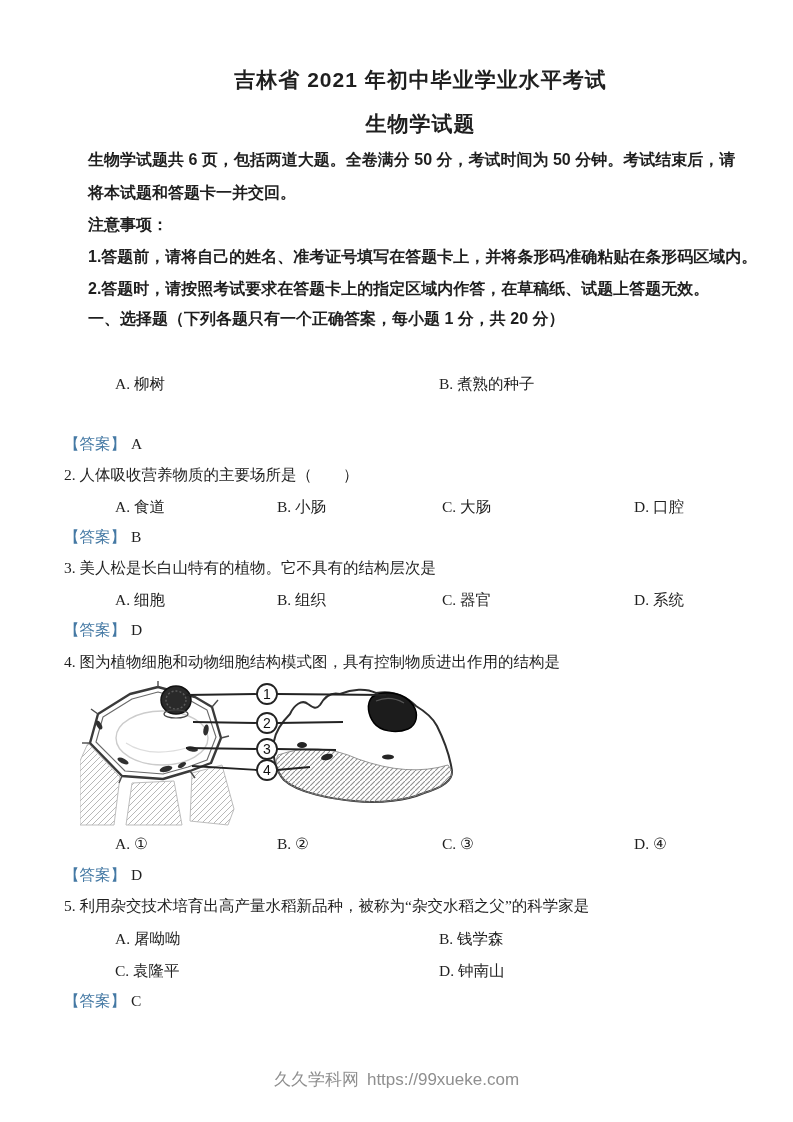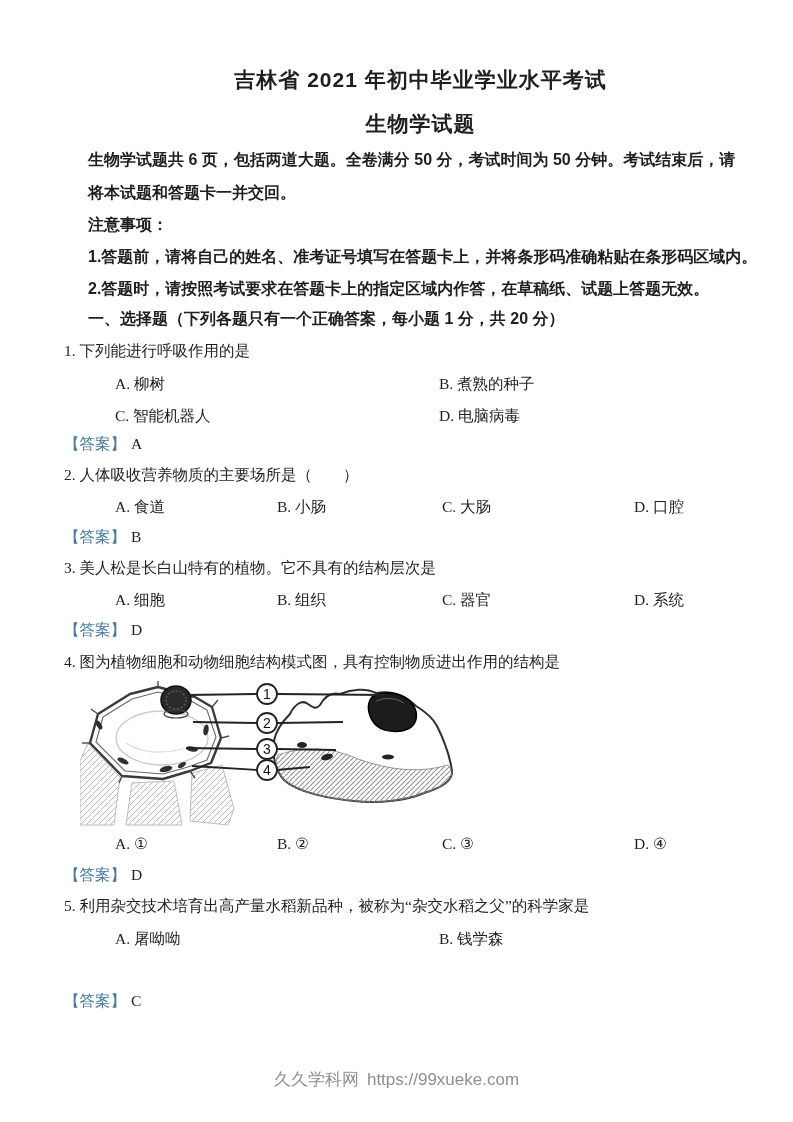--- a/index.html
+++ b/index.html
@@ -30,28 +30,23 @@
 
   <div class="abs hdr bold-line" style="top:150px;left:64px">生物学试题共 6 页，包括两道大题。全卷满分 50 分，考试时间为 50 分钟。考试结束后，请</div>
   <div class="abs hdr bold-line" style="top:183px;left:64px">将本试题和答题卡一并交回。</div>
 
   <div class="abs hdr bold-line" style="top:215px;left:64px">注意事项：</div>
   <div class="abs hdr bold-line" style="top:247px;left:64px">1.答题前，请将自己的姓名、准考证号填写在答题卡上，并将条形码准确粘贴在条形码区域内。</div>
   <div class="abs hdr bold-line" style="top:279px;left:64px">2.答题时，请按照考试要求在答题卡上的指定区域内作答，在草稿纸、试题上答题无效。</div>
 
   <div class="abs hdr bold-line" style="top:309px;left:64px">一、选择题（下列各题只有一个正确答案，每小题 1 分，共 20 分）</div>
 
-  <div class="abs body-line" style="top:341px;left:64px">1. 下列能进行呼吸作用的是</div>
   <div class="abs" style="top:374px;left:0;width:793px;height:20px">
     <span class="opt h1">A. 柳树</span>
     <span class="opt h2">B. 煮熟的种子</span>
-  </div>
-  <div class="abs" style="top:406px;left:0;width:793px;height:20px">
-    <span class="opt h1">C. 智能机器人</span>
-    <span class="opt h2">D. 电脑病毒</span>
   </div>
   <div class="abs body-line" style="top:434px;left:64px">
     <span class="ans-label">【答案】</span><span class="ans-value">A</span>
   </div>
 
   <div class="abs body-line" style="top:465px;left:64px">2. 人体吸收营养物质的主要场所是（　　）</div>
   <div class="abs" style="top:497px;left:0;width:793px;height:20px">
     <span class="opt c1">A. 食道</span>
     <span class="opt c2">B. 小肠</span>
     <span class="opt c3">C. 大肠</span>
@@ -181,20 +176,24 @@
   </div>
   <div class="abs body-line" style="top:865px;left:64px">
     <span class="ans-label">【答案】</span><span class="ans-value">D</span>
   </div>
 
   <div class="abs body-line" style="top:896px;left:64px">5. 利用杂交技术培育出高产量水稻新品种，被称为“杂交水稻之父”的科学家是</div>
   <div class="abs" style="top:929px;left:0;width:793px;height:20px">
     <span class="opt h1">A. 屠呦呦</span>
     <span class="opt h2">B. 钱学森</span>
   </div>
+  <div class="abs" style="top:961px;left:0;width:793px;height:20px">
+    <span class="opt h1">C. 袁隆平</span>
+    <span class="opt h2">D. 钟南山</span>
+  </div>
   <div class="abs body-line" style="top:991px;left:64px">
     <span class="ans-label">【答案】</span><span class="ans-value">C</span>
   </div>
 
   <div class="abs center footer" style="top:1068px">
     <span>久久学科网</span><span>https://99xueke.com</span>
   </div>
 
 </div>
 

